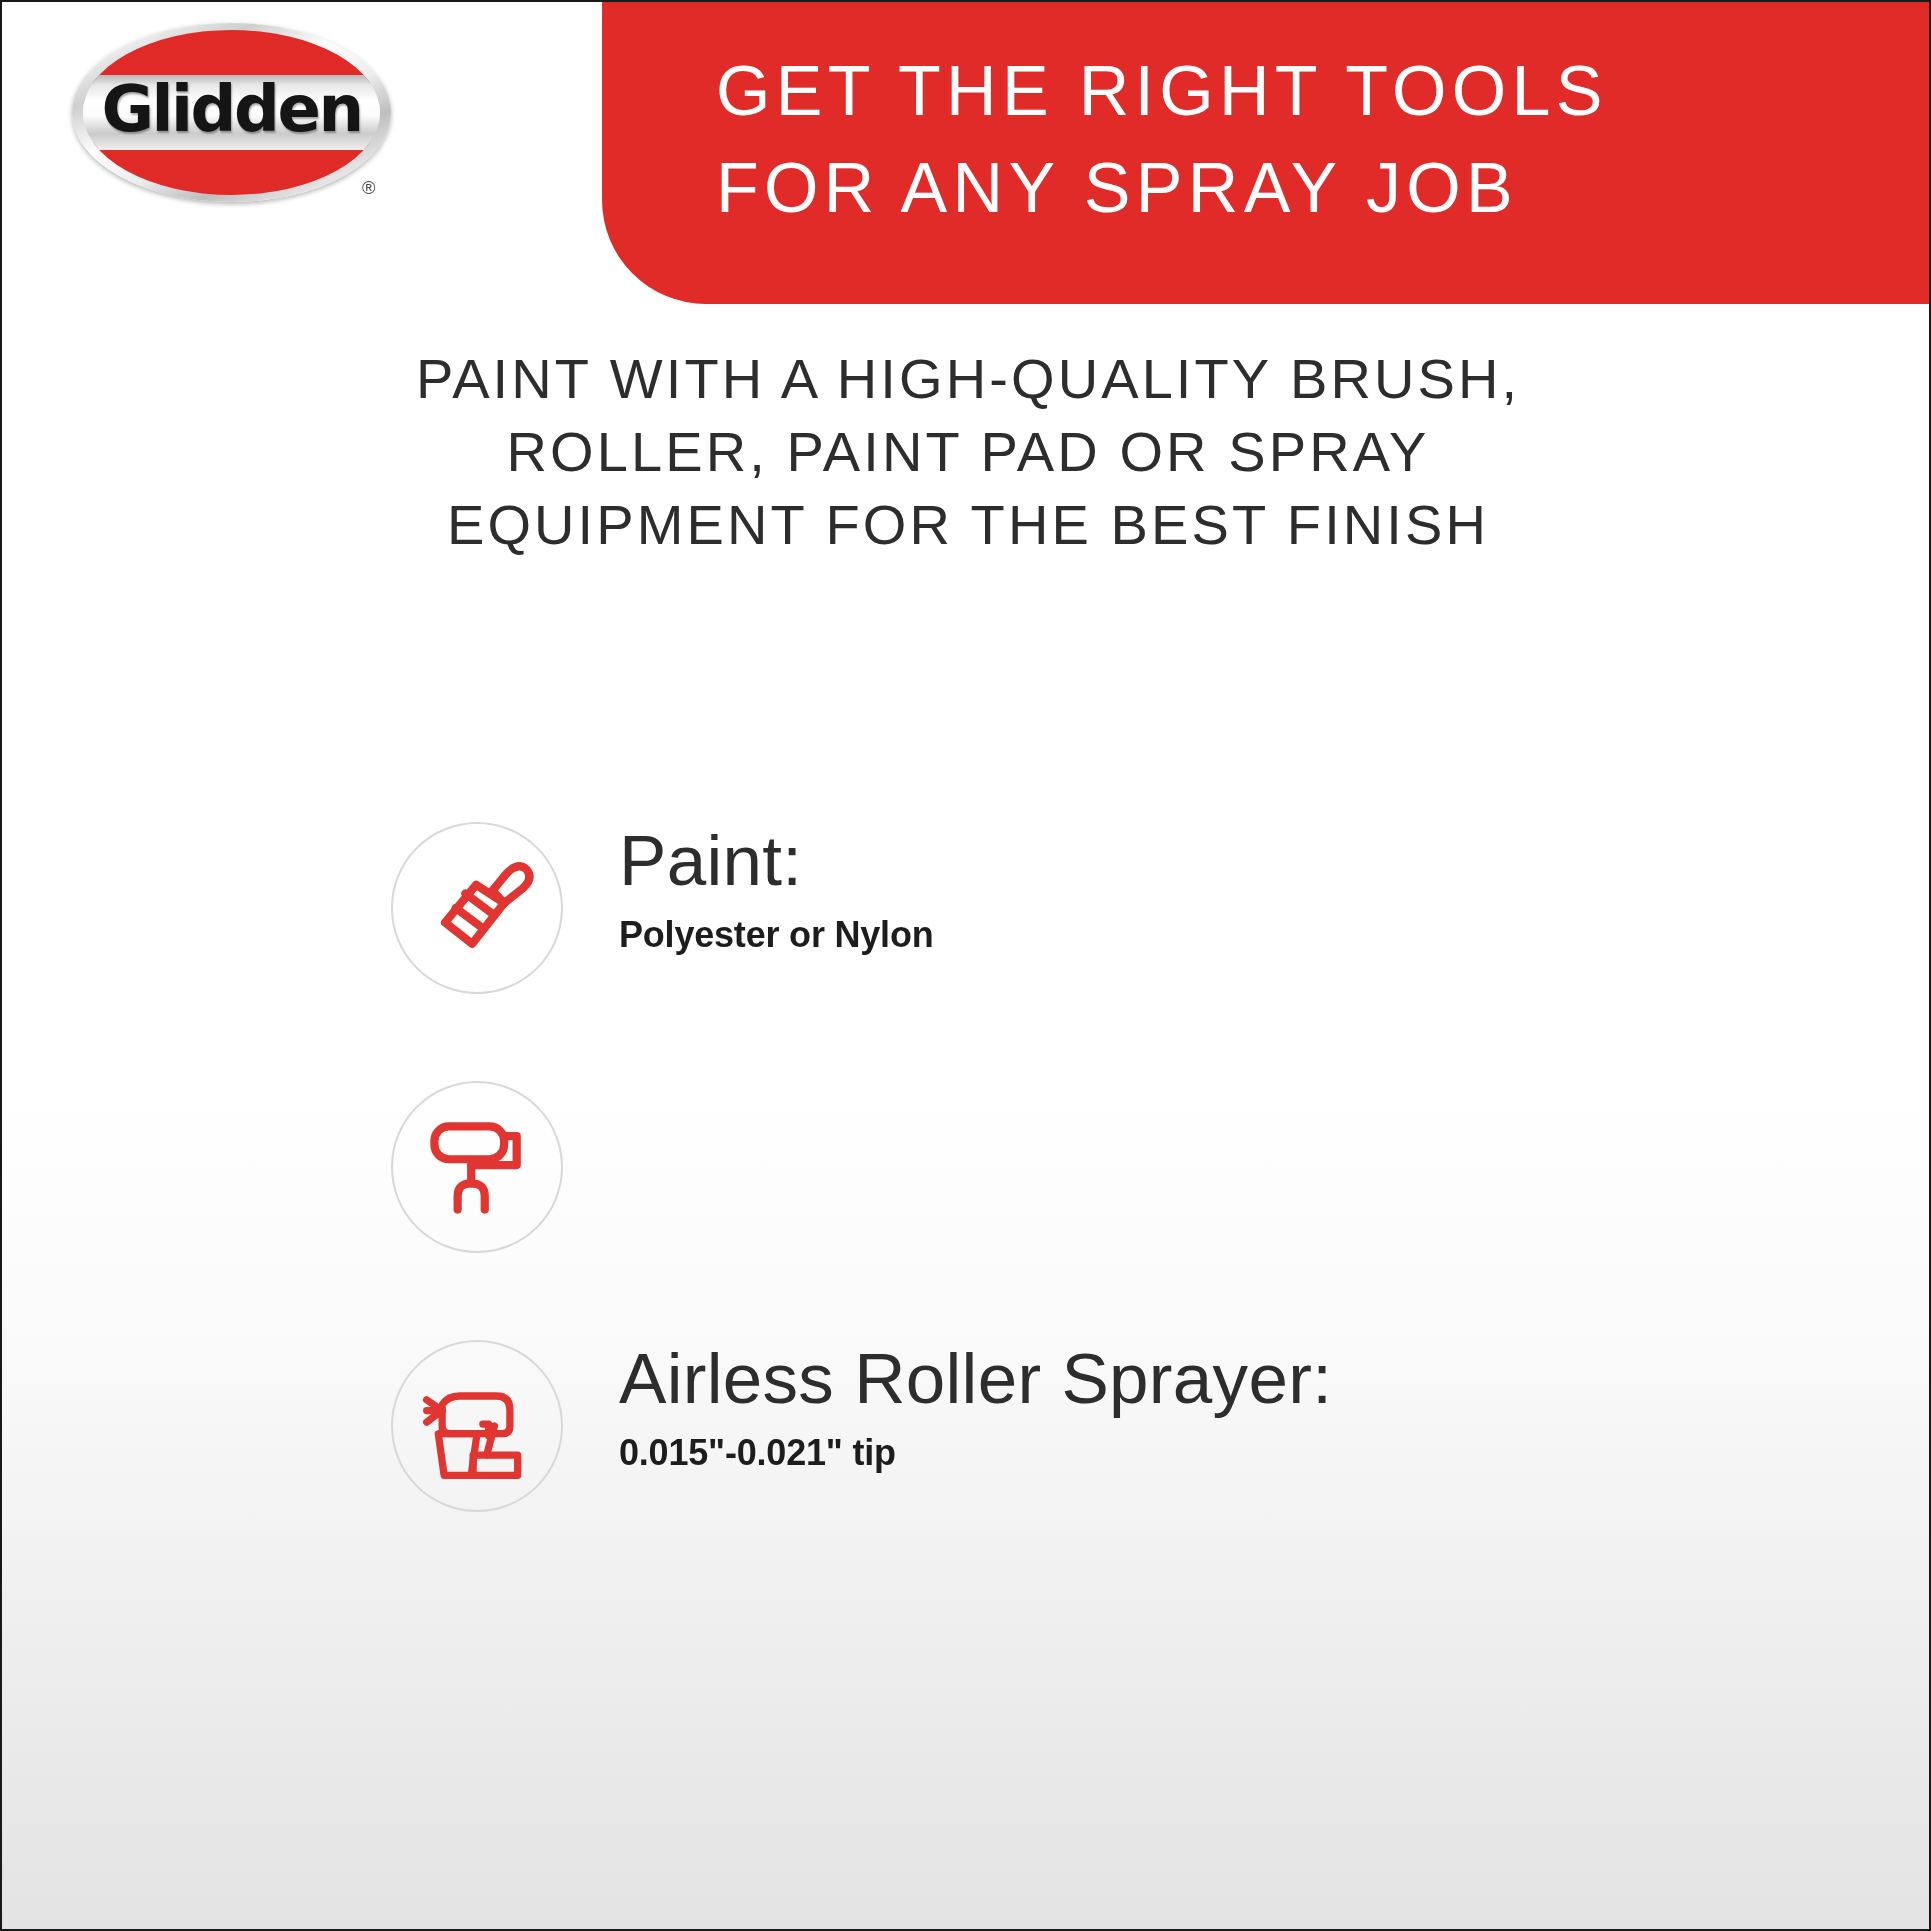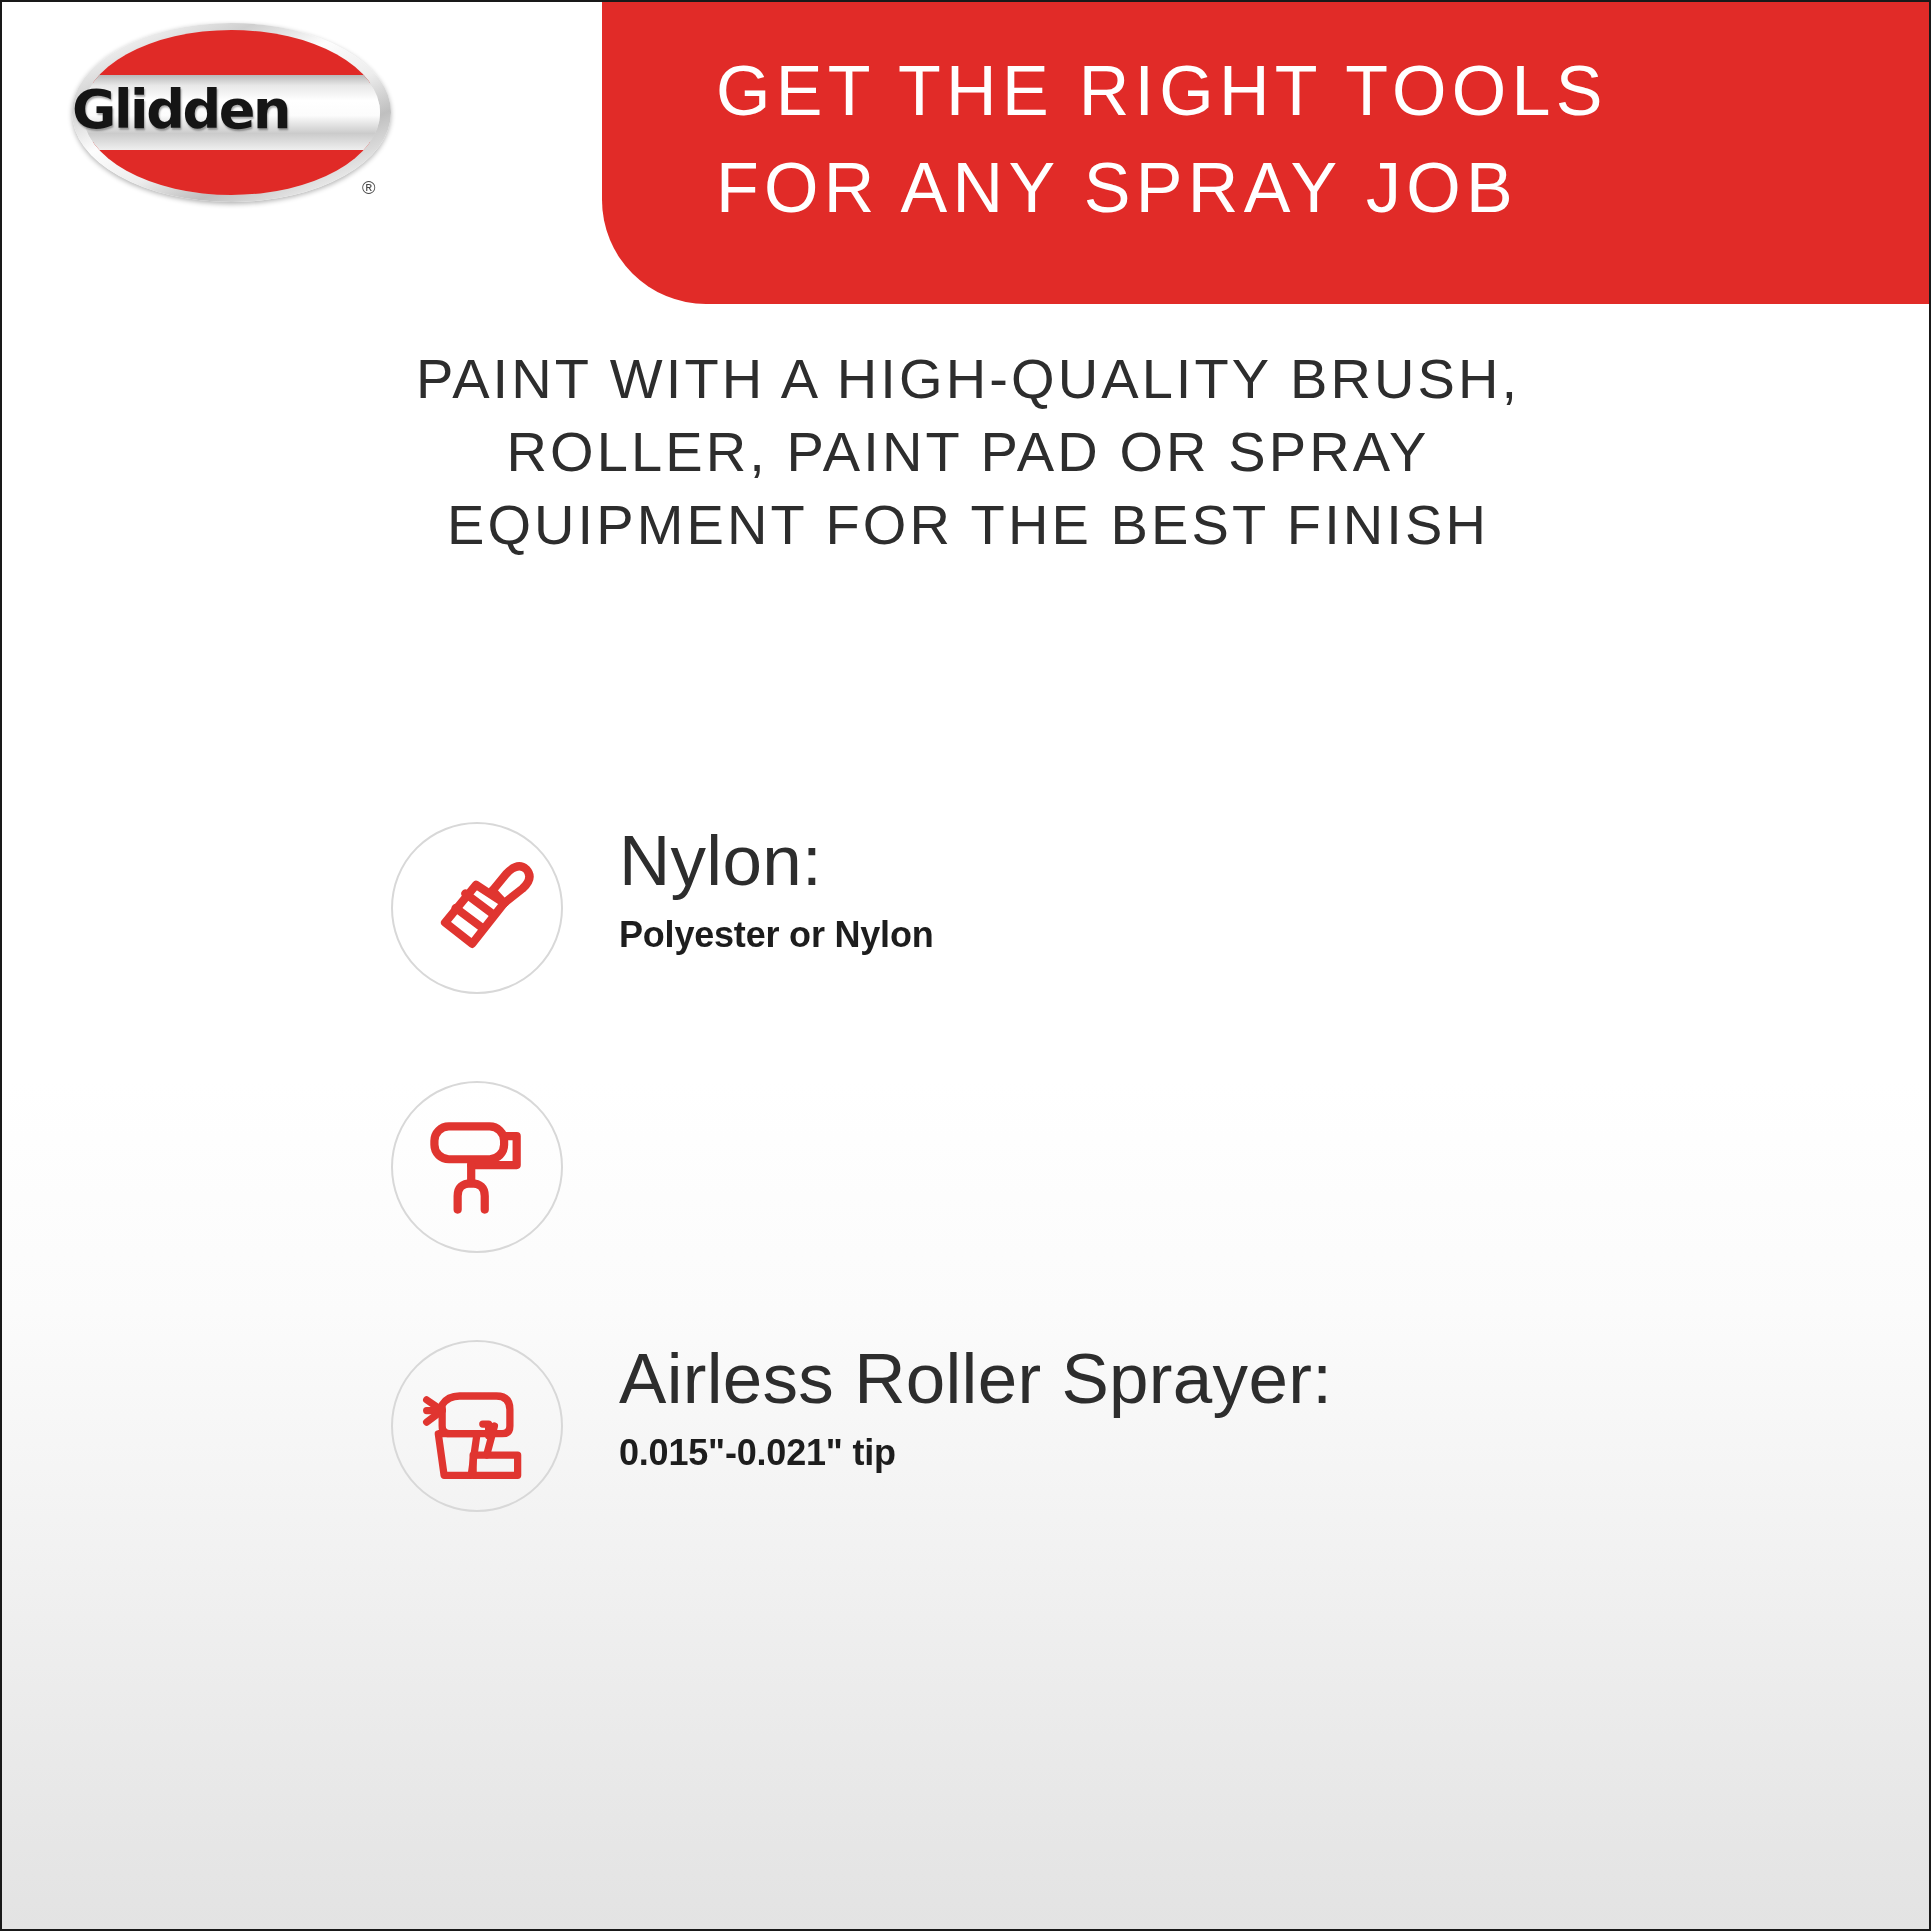--- a/index.html
+++ b/index.html
@@ -109,22 +109,23 @@
     height: 75px;
     background: linear-gradient(180deg,
       #b9b9b9 0%, #e8e8e8 14%, #ffffff 34%,
       #fcfcfc 54%, #cbcbcb 78%, #efefef 100%);
   }
   .logo-word {
     position: absolute;
     left: 0;
     top: 41px;
     width: 319px;
+    text-align: center;
     font-family: "DejaVu Sans", sans-serif;
-    font-size: 54px;
+    font-size: 64px;
     font-weight: bold;
     color: #151515;
     letter-spacing: -2.4px;
     line-height: 91px;
     text-shadow: 1px 1.9px 1.9px rgba(0,0,0,0.33);
   }
   .logo-reg {
     position: absolute;
     left: 290px;
     top: 154px;
@@ -245,21 +246,21 @@
           <path d="M78 44 L90 57"></path>
 
           <path d="M61 38 L90 57 L57 99 L29 77 Z"></path>
 
           <path d="M50 47 L78 68"></path>
 
           <path d="M40 62 L68 83"></path>
         </svg>
       </div>
       <div class="tool-text">
-        <span class="tool-title">Nylon:</span>
+        <span class="tool-title">Paint:</span>
         <span class="tool-detail">Polyester or Nylon</span>
       </div>
     </div>
 
     <div class="tool-row row-roller">
       <div class="icon-circle">
         <svg width="120" height="120" viewBox="0 0 124 124" fill="none" stroke="#e03530" stroke-width="8.5" stroke-linecap="round" stroke-linejoin="round">
 
           <rect x="18" y="20" width="72" height="34" rx="15"></rect>
 

